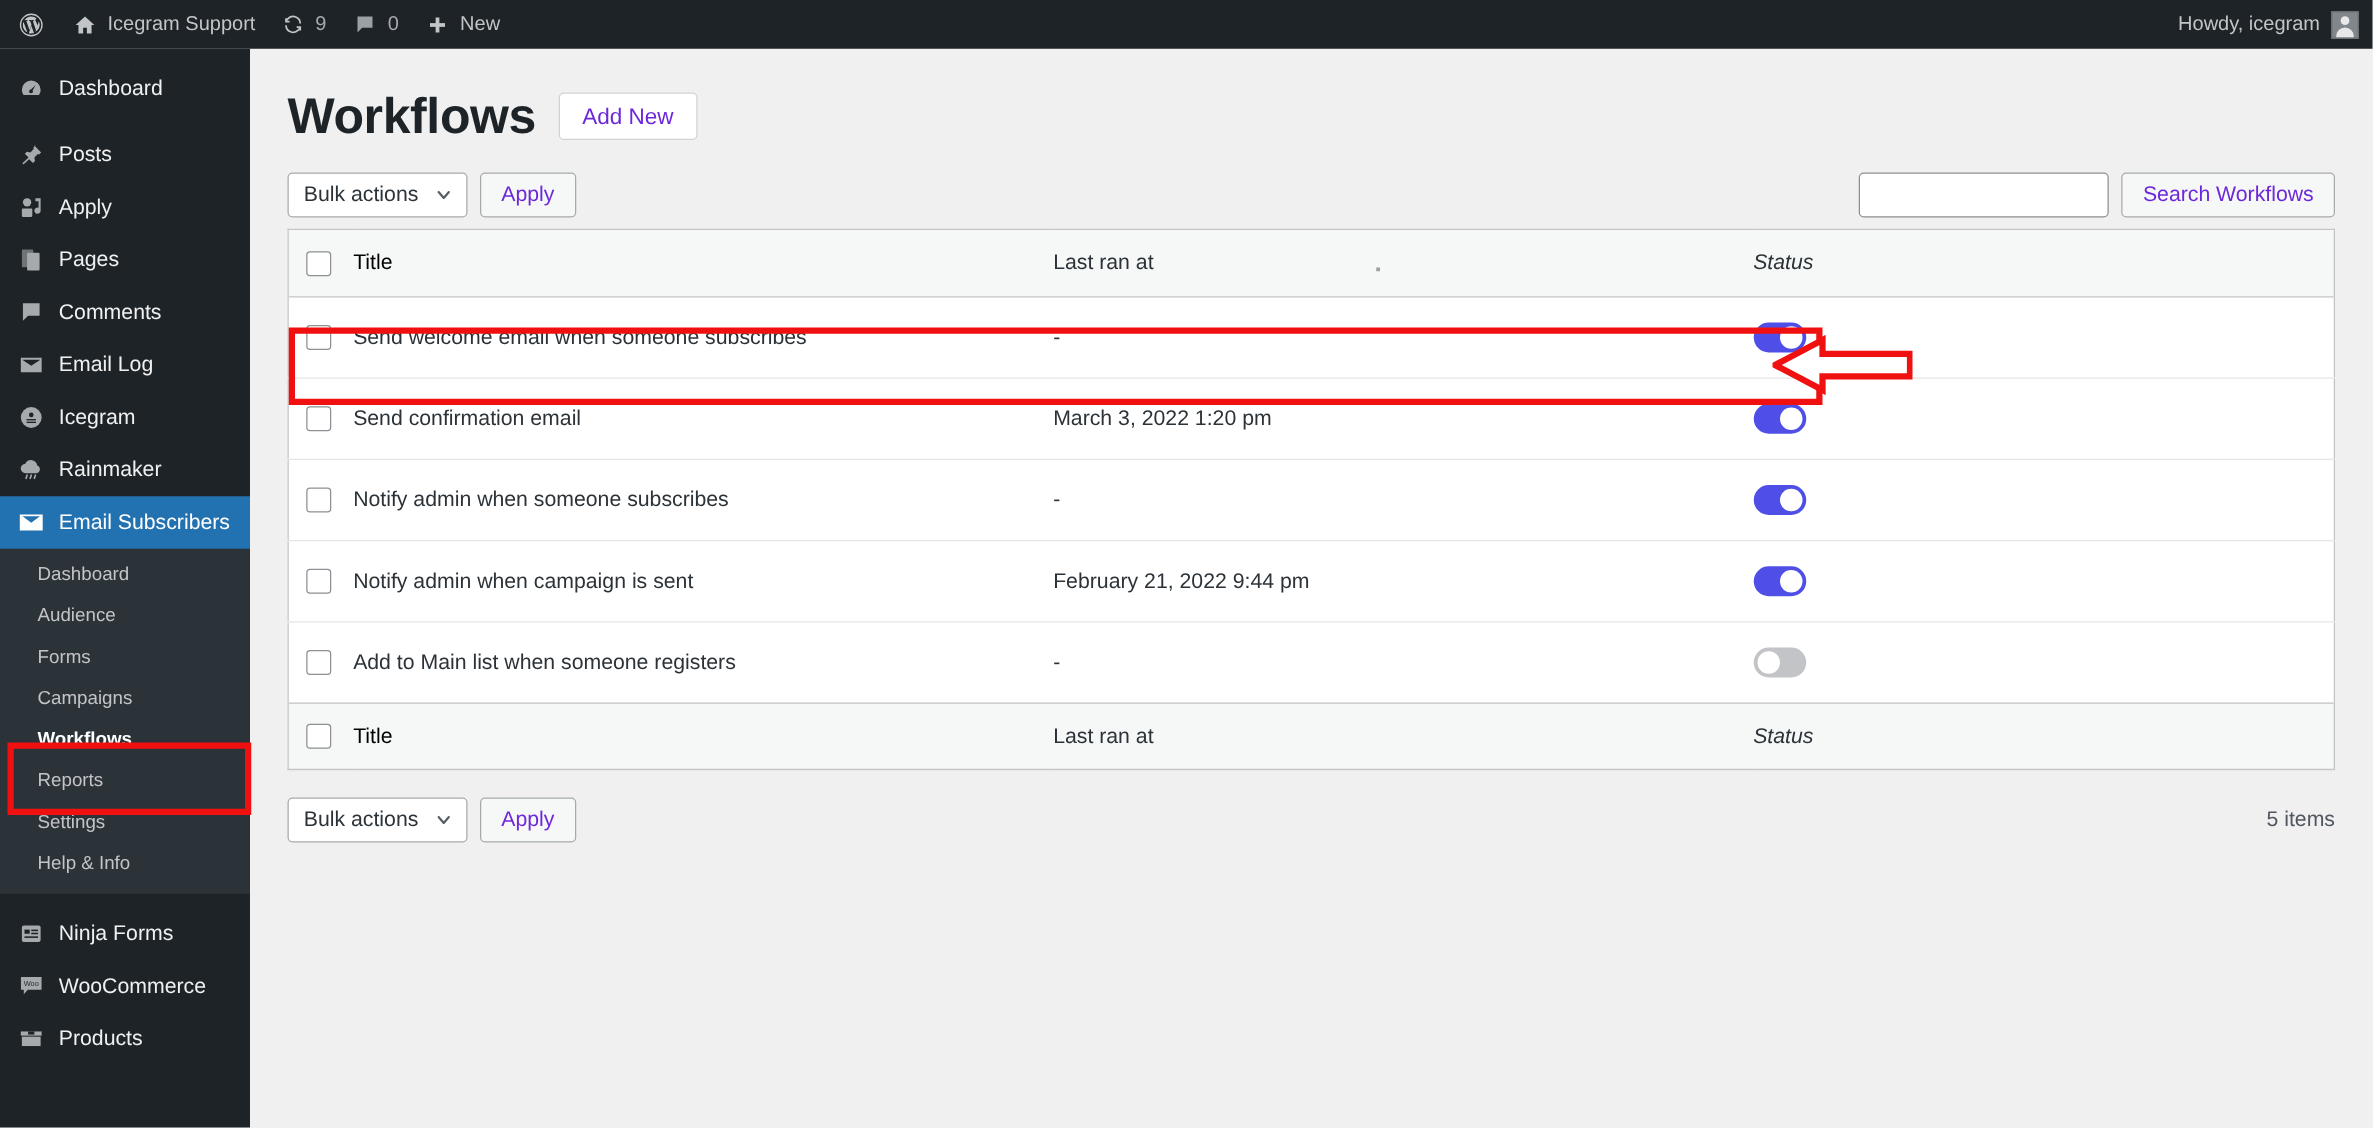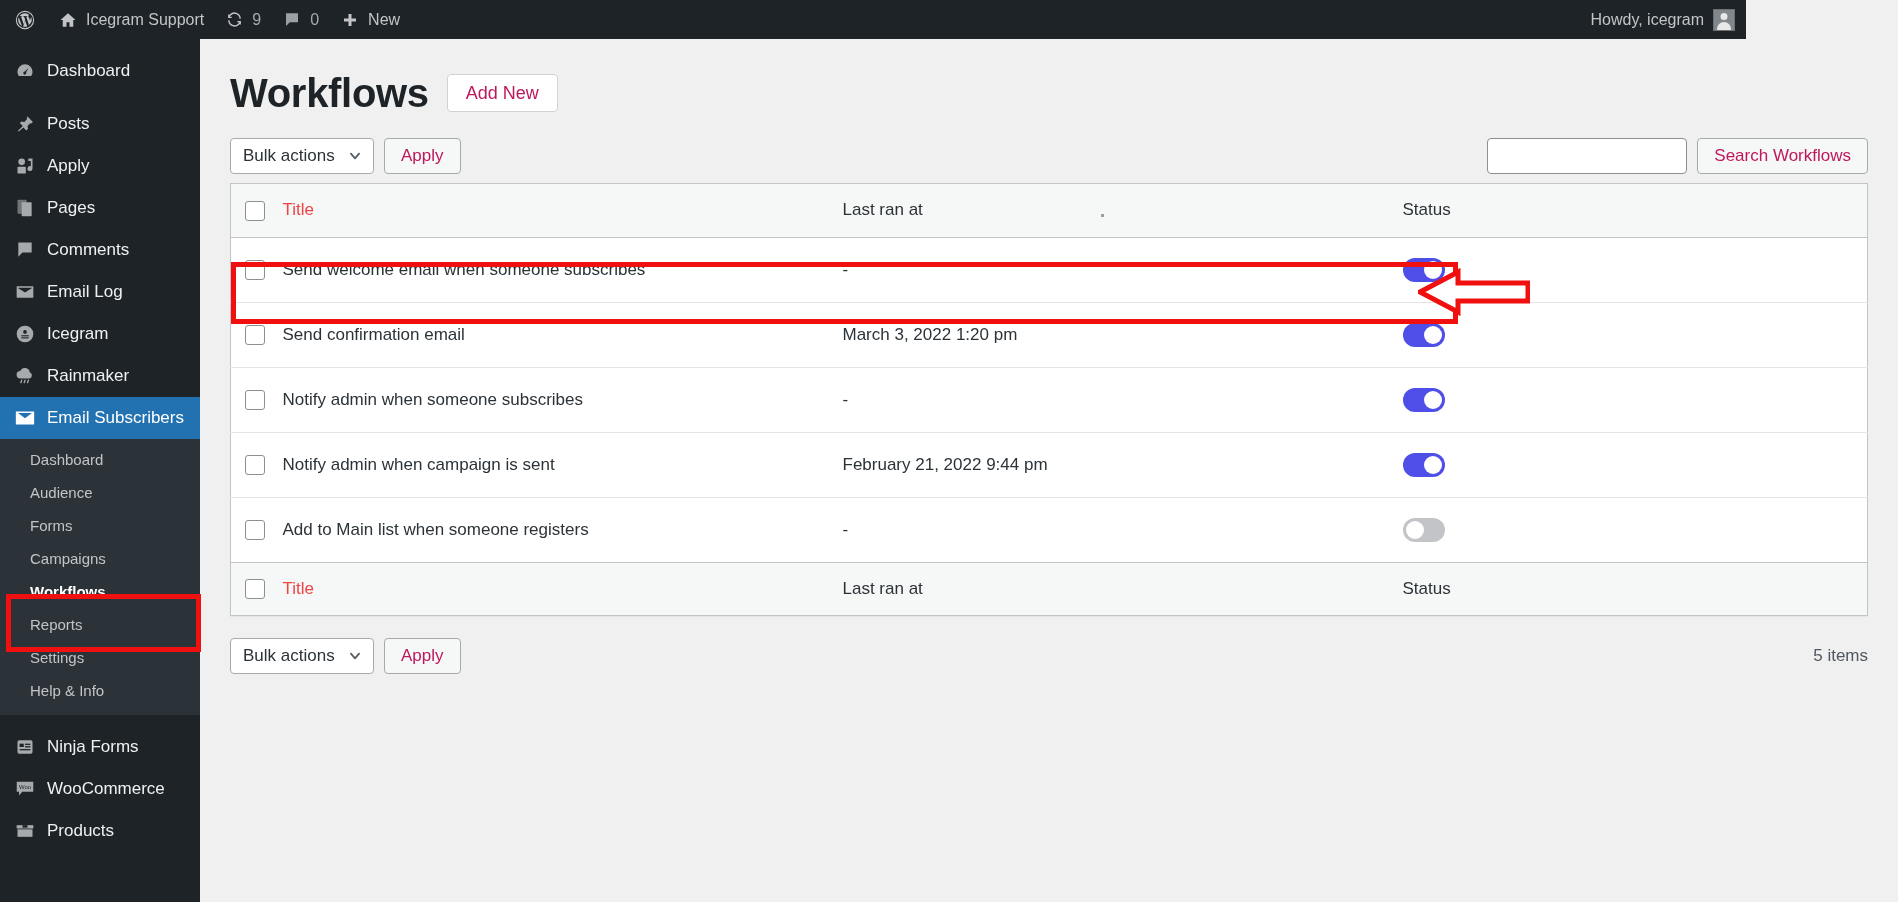--- a/index.html
+++ b/index.html
@@ -6,21 +6,21 @@
   html, body {
     width: 1898px; height: 902px;
     overflow: hidden;
     font-family: "Liberation Sans", sans-serif;
     background: #f0f0f1;
   }
 
   
   #adminbar {
     position: absolute; top: 0; left: 0;
-    width: 1746px; height: 39px;
+    width: 1898px; height: 39px;
     background: #1d2327;
     display: flex; align-items: center;
     color: #c3c4c7; font-size: 16px;
     z-index: 50;
   }
   .ab-item {
     display: flex; align-items: center; gap: 9px;
     height: 39px; padding: 0 11px;
     color: #c3c4c7; white-space: nowrap;
   }
@@ -90,21 +90,21 @@
     padding: 34px 0 0 30px;
   }
   h1.page-title {
     font-size: 40px; font-weight: bold; color: #1d2327;
     letter-spacing: -0.3px; line-height: 1;
   }
   .btn {
     display: inline-flex; align-items: center; justify-content: center;
     height: 36px; padding: 0 16px;
     background: #f6f7f7; border: 1px solid #a7aaad; border-radius: 4px;
-    color: #be185d; font-size: 17px; font-family: inherit;
+    color: #6d28d9; font-size: 17px; font-family: inherit;
     cursor: pointer; white-space: nowrap;
   }
   .btn.page-title-action { background:#fff; border-color:#cfd3d6; height: 38px; font-size: 18px; padding: 0 18px;}
 
   .tablenav {
     display: flex; align-items: center;
     padding: 24px 30px 0 30px;
     height: 62px;
   }
   .tablenav .left { display: flex; align-items: center; gap: 10px; }
@@ -153,22 +153,22 @@
   table.wp-list-table tbody td {
     padding: 20px 0;
     border-bottom: 1px solid #e5e5e5;
     color: #2c3338; font-size: 17px;
     vertical-align: middle;
   }
   table.wp-list-table tbody tr:last-child td { border-bottom: 1px solid #c3c4c7; }
   .col-cb { width: 52px; padding-left: 14px !important; }
   .col-title { width: 560px; }
   .col-lastran { width: 560px; }
-  .col-status { width: auto; }
-  .sortable-link { color: #ef4444; text-decoration: none; }
+  .col-status { width: auto; font-style: italic; }
+  .sortable-link { color: #000000; text-decoration: none; }
 
   input[type=checkbox].cb {
     -webkit-appearance: none; appearance: none;
     width: 20px; height: 20px;
     border: 1px solid #8c8f94; border-radius: 3px;
     background: #fff; cursor: pointer; display: inline-block;
     vertical-align: middle;
   }
 
   

